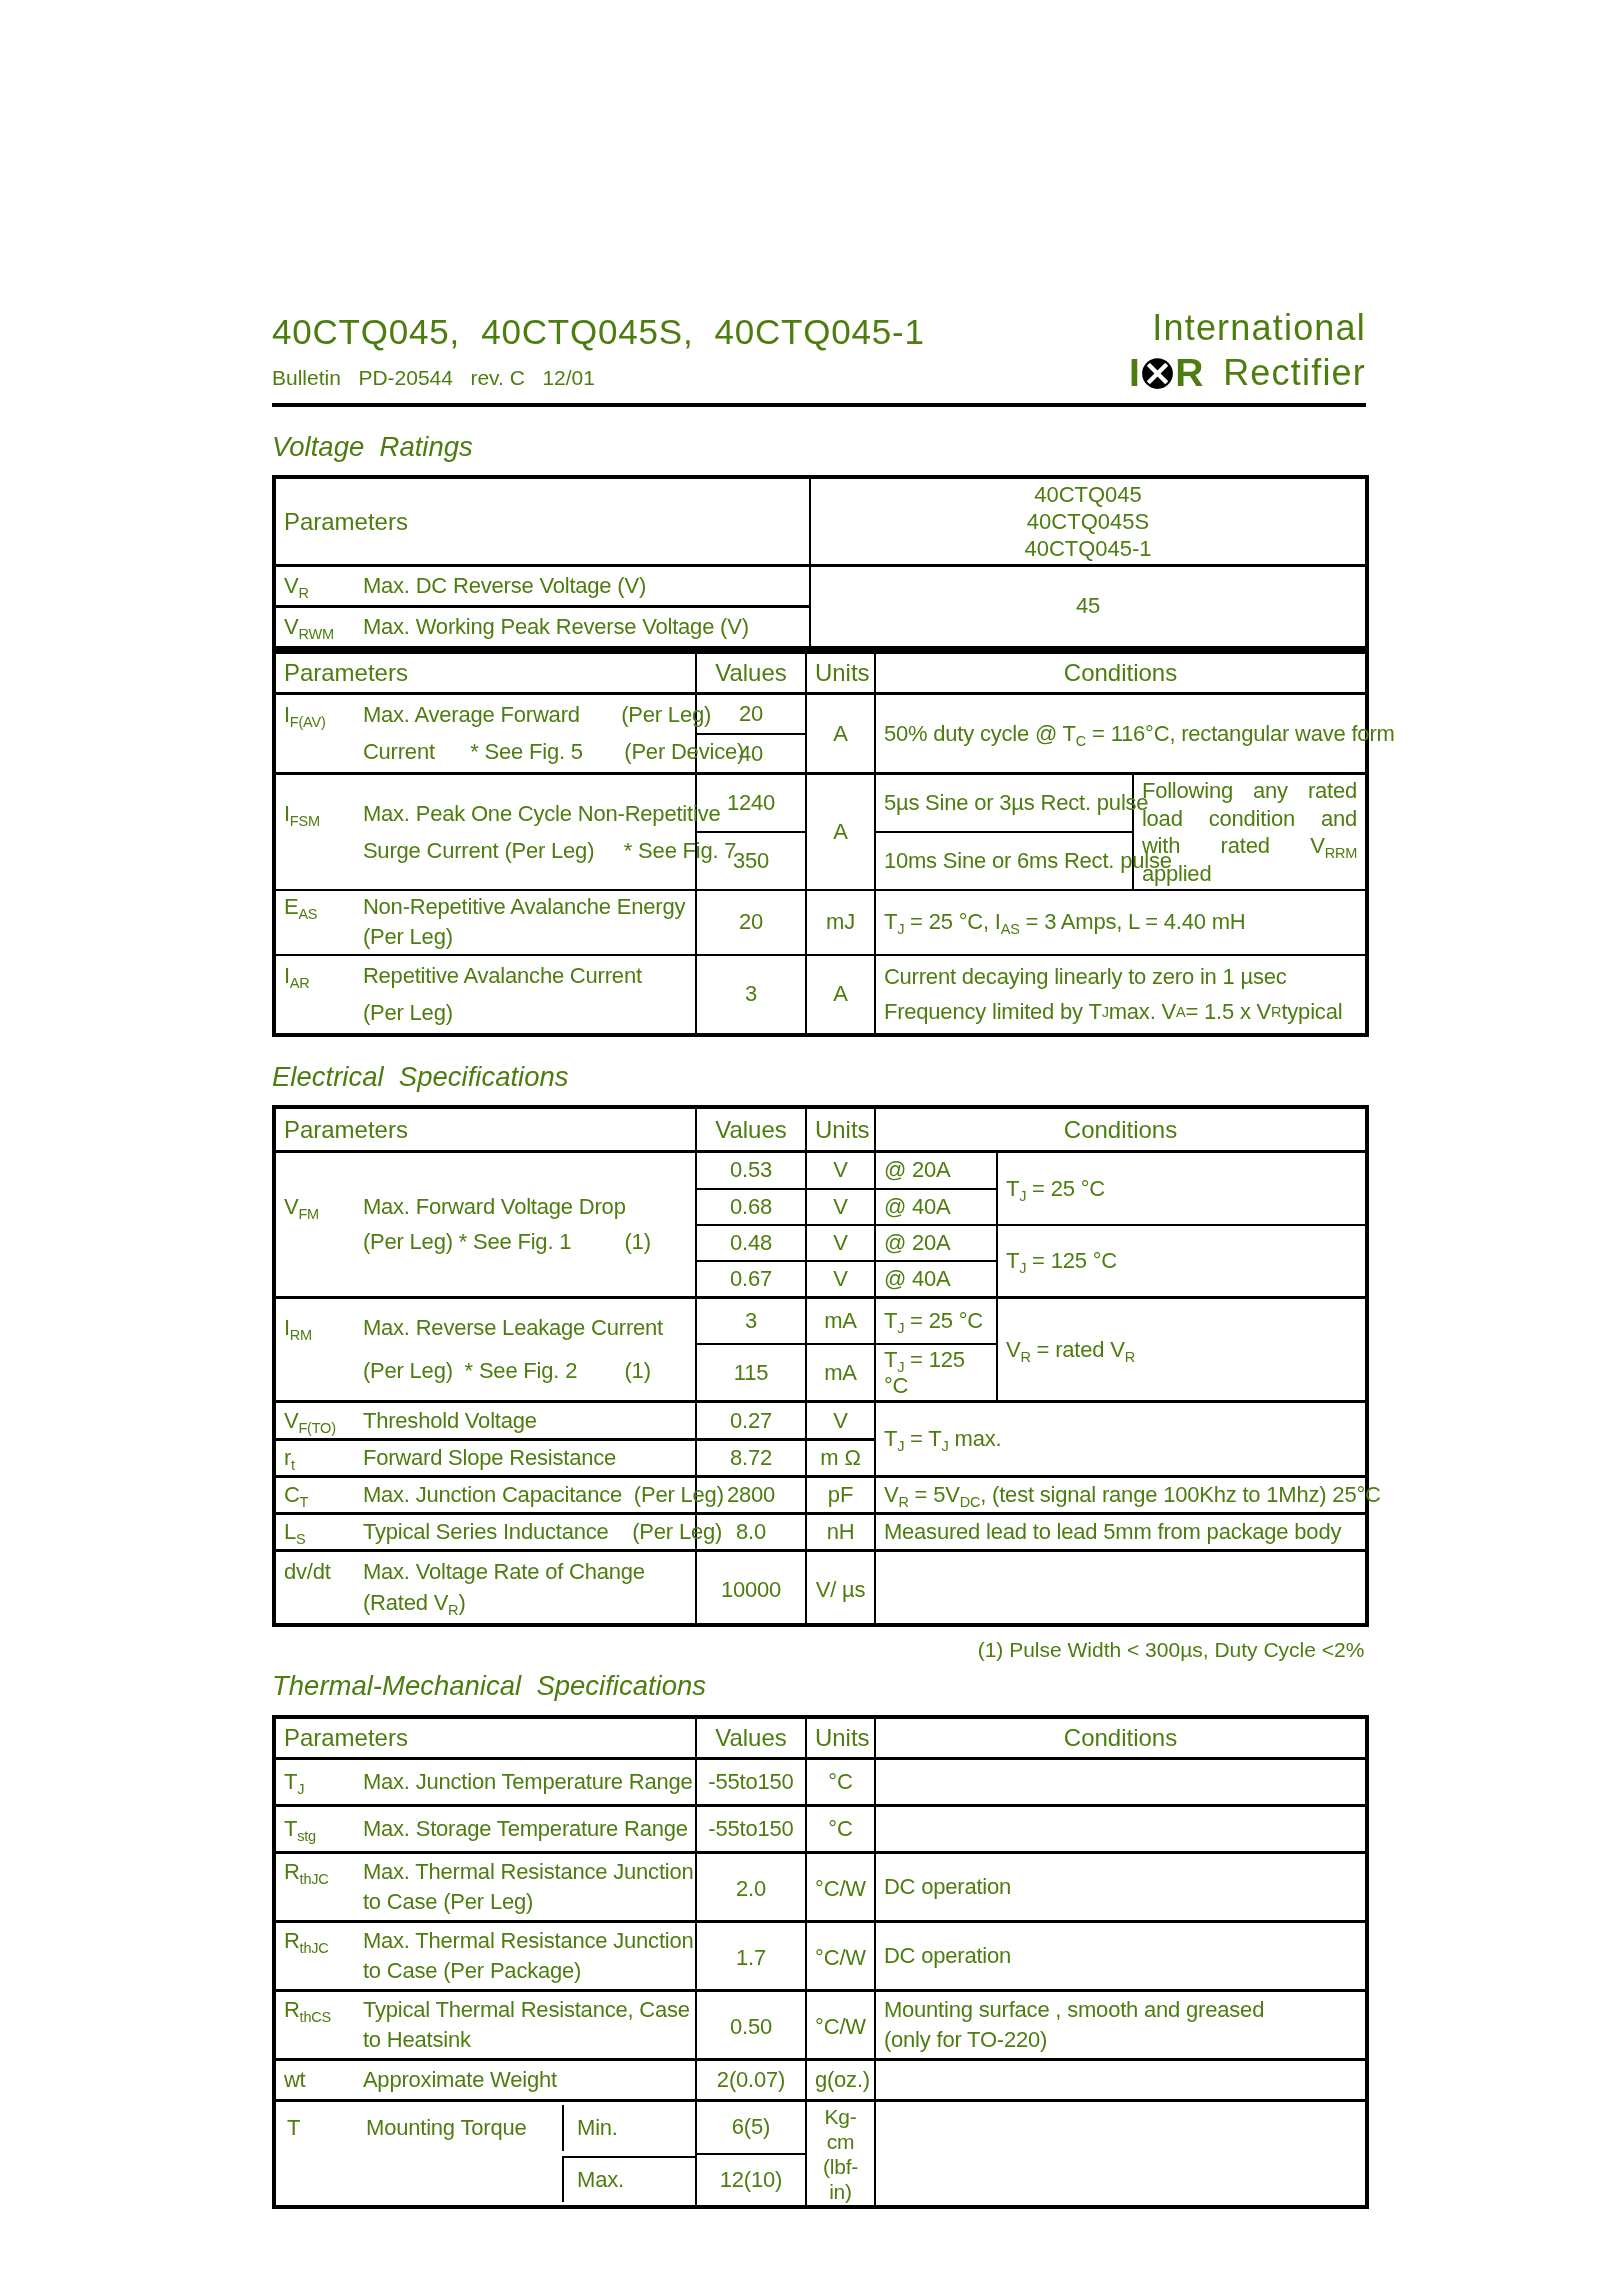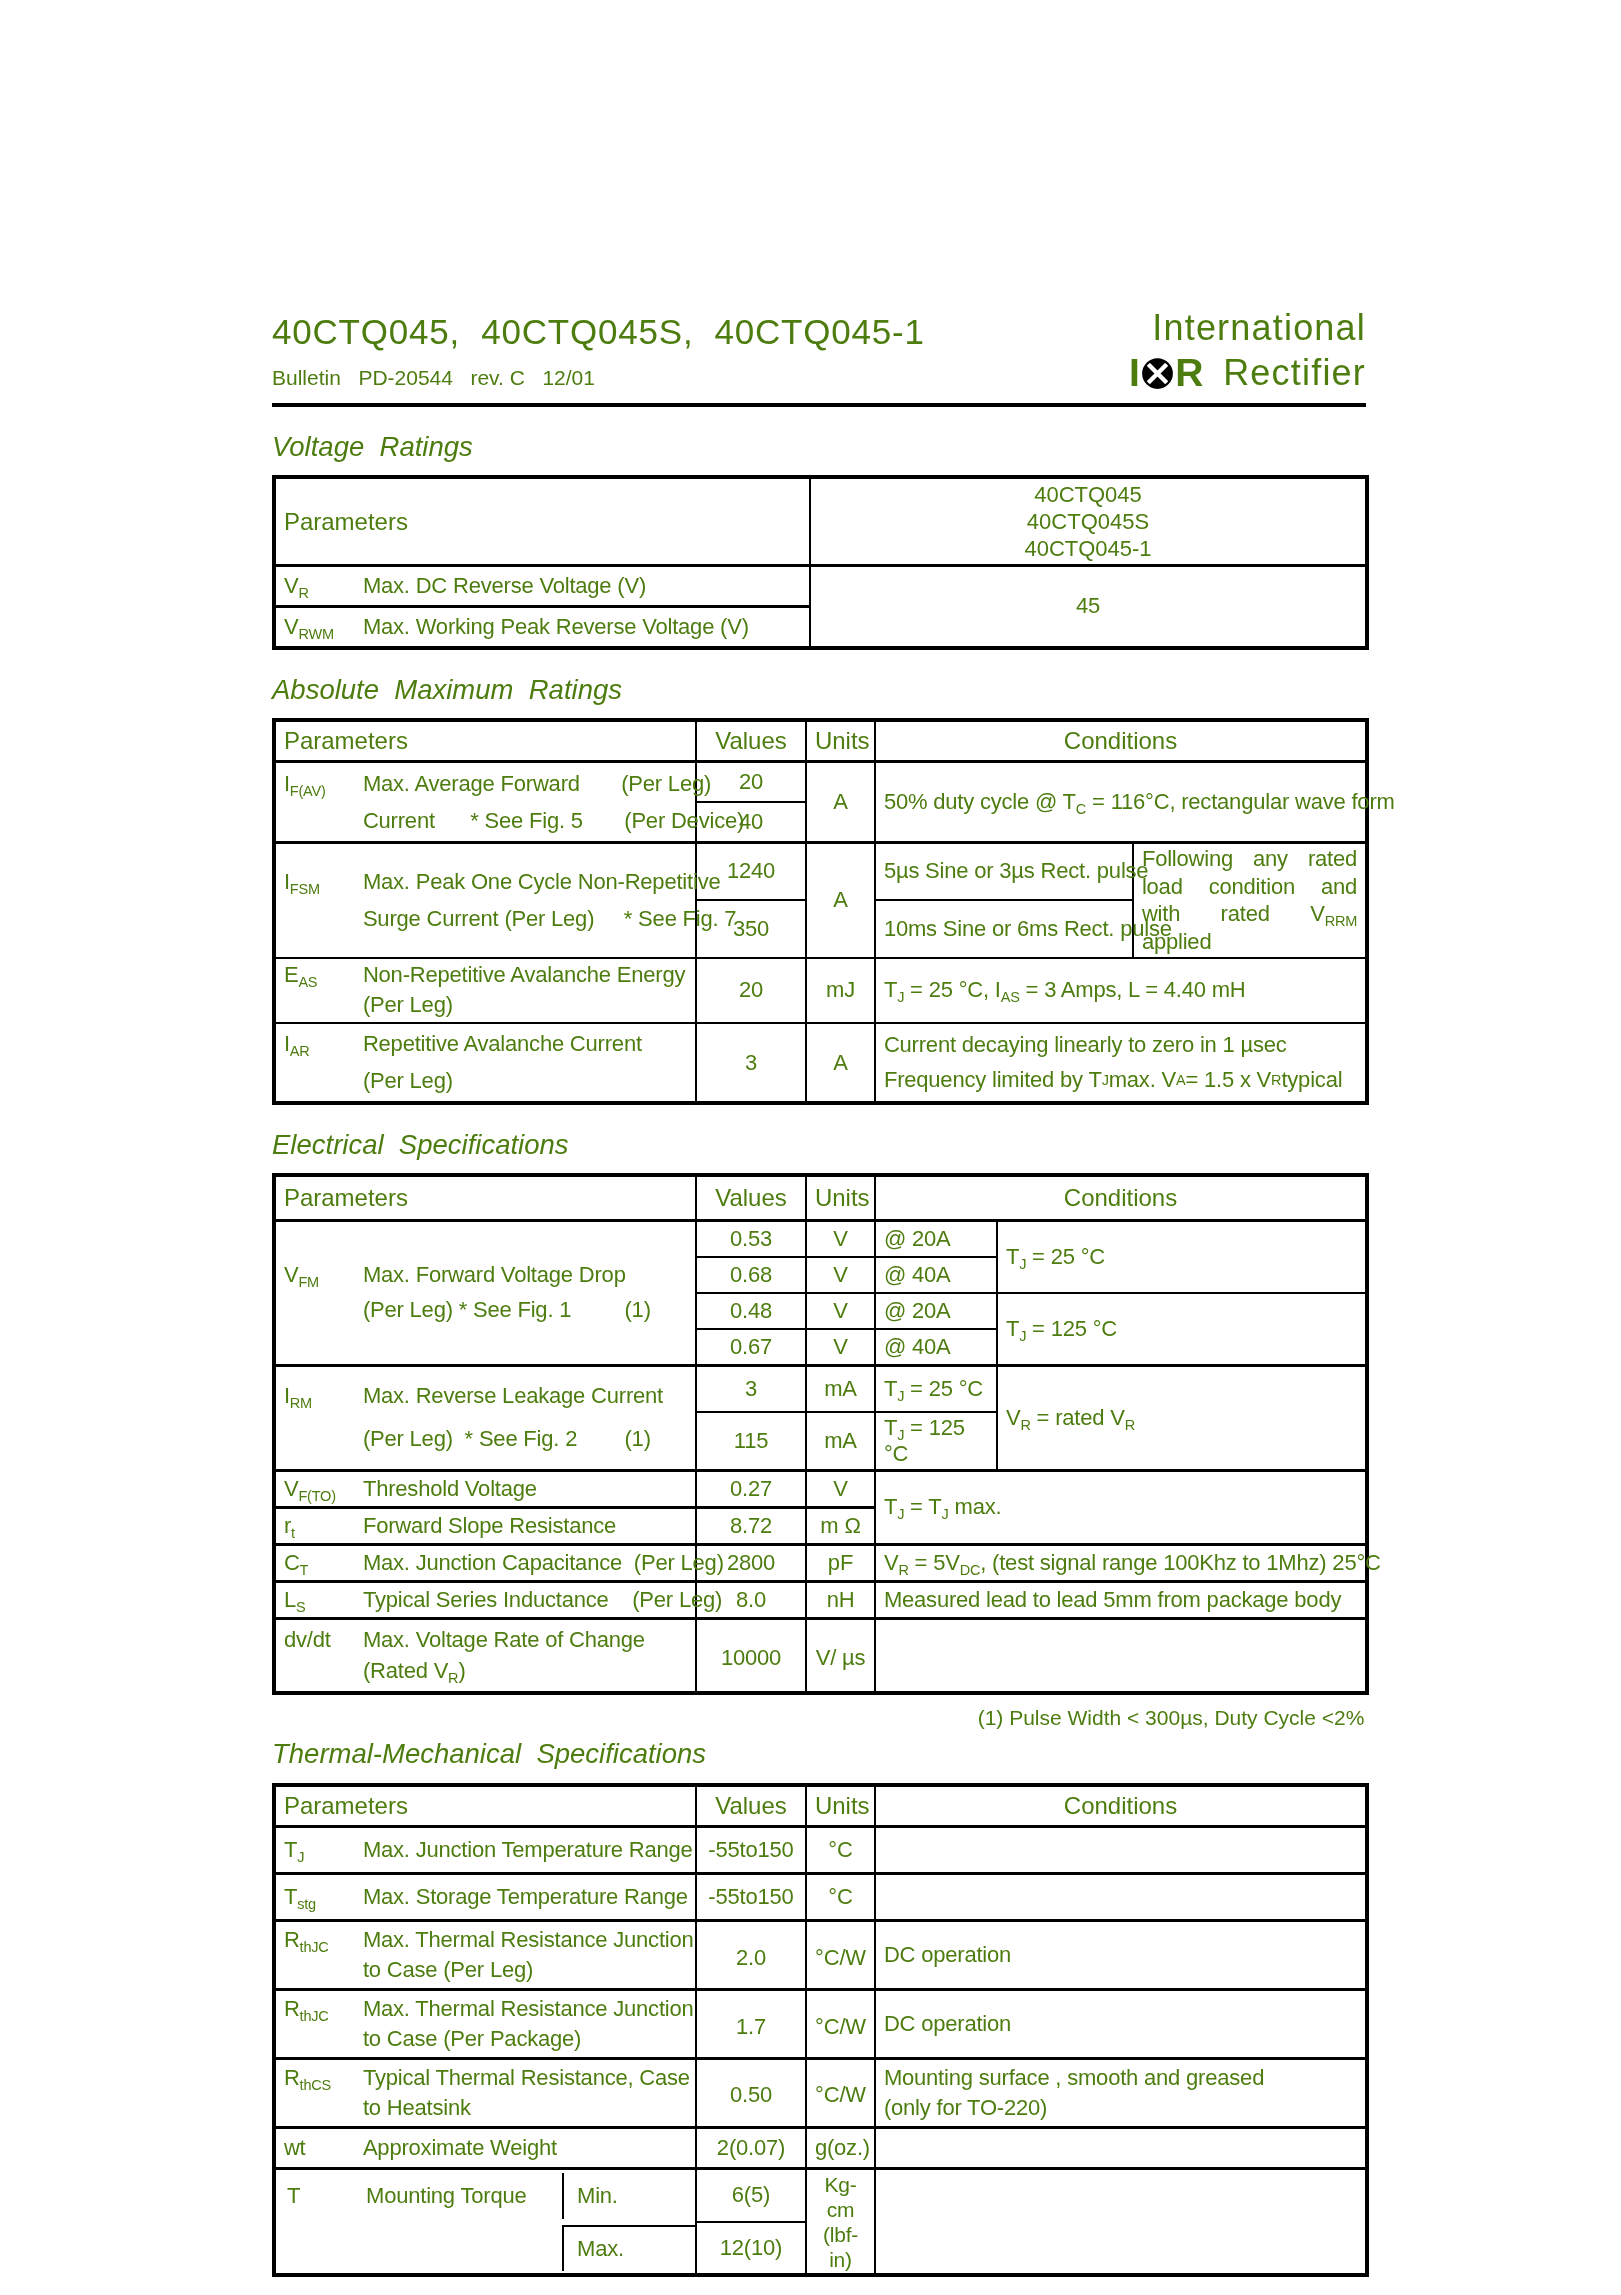--- a/index.html
+++ b/index.html
@@ -136,21 +136,20 @@
           <td class="param gt">
             <div class="pflex">
               <span class="sym"><span>V</span><sub>RWM</sub></span>
               <span class="desc">Max. Working Peak Reverse Voltage (V)</span>
             </div>
           </td>
         </tr>
       </tbody>
     </table>
 
-    <div class="sect">Absolute  Maximum  Ratings</div>
     <table class="tbl">
       <colgroup>
         <col style="width:422px">
           <col style="width:110px">
           <col style="width:69px">
         <col style="width:258px">
           <col style="width:234px">
       </colgroup>
       <tbody>
         <tr class="hdr rh50">

